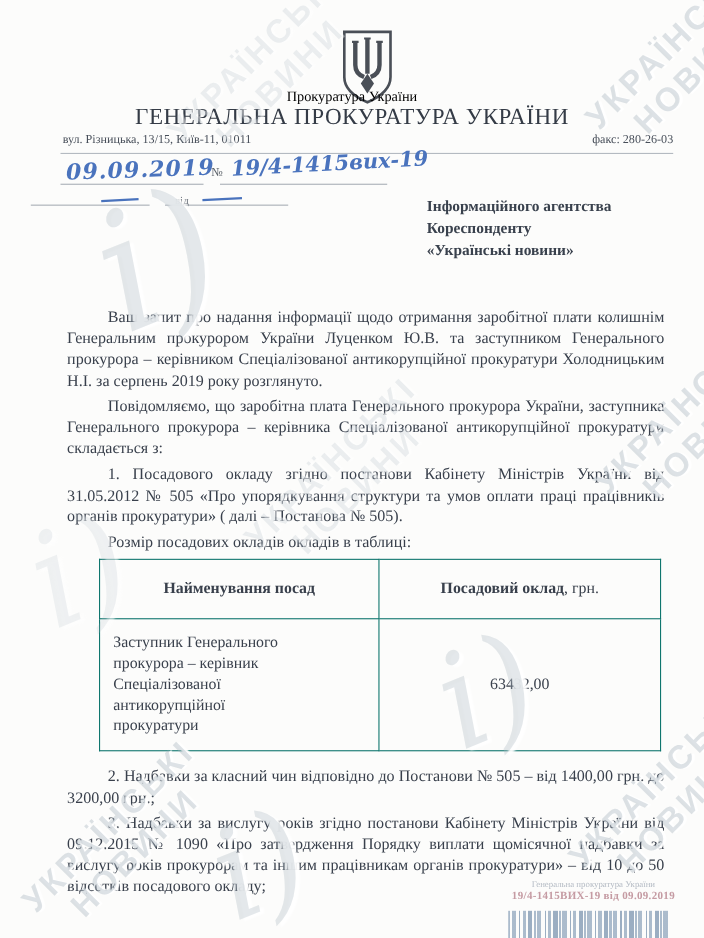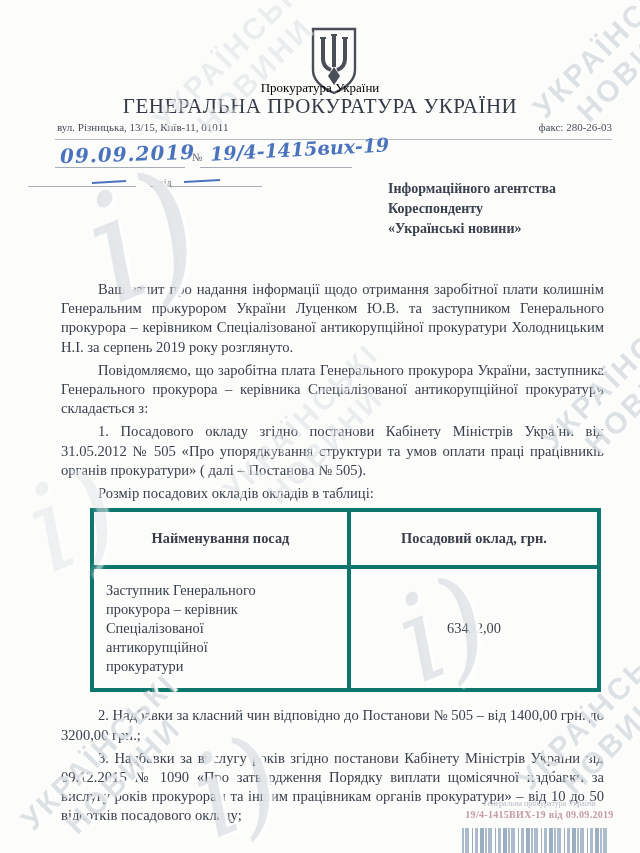--- a/index.html
+++ b/index.html
@@ -28,21 +28,21 @@
   .bdash{position:absolute;height:0;border-bottom:2px solid #4a73bd;transform:rotate(-3deg);}
   .d1{left:92px;top:181px;width:34px;}
   .d2{left:184px;top:180px;width:36px;}
   
   .addressee{position:absolute;left:388px;top:179px;font-weight:bold;font-size:14px;line-height:20px;color:#39414d;}
   
   .body{position:absolute;left:57px;top:276px;width:551px;font-size:14.6px;line-height:19.2px;text-align:justify;color:#39404c;}
   .body p{margin:4px;text-indent:37px;}
   .intro{margin-top:1px;}
   table.sal{border-collapse:collapse;margin:5px 0 14px 33px;width:511px;font-size:14.4px;}
-  table.sal td{border:4px solid #0f766e;vertical-align:middle;}
+  table.sal td{border:1px solid #0f766e;vertical-align:middle;}
   .th{text-align:center;font-weight:bold;padding:17px 8px;}
   .pos{padding:12px 10px 12px 12px;text-align:left;line-height:19px;}
   .sum{text-align:center;}
   
   .stamp{position:absolute;left:452px;top:799px;width:175px;text-align:center;}
   .stamp .s1{font-size:8px;color:#b4bbc4;line-height:10px;}
   .stamp .s2{font-size:10px;font-weight:bold;color:#c59ba3;line-height:11px;letter-spacing:.3px;}
   .barcode{position:absolute;left:462px;top:828px;width:148px;height:25px;opacity:.85;
     background:repeating-linear-gradient(90deg,
       #9db0c4 0 2px,transparent 2px 3px,#9db0c4 3px 7px,transparent 7px 10px,
@@ -106,21 +106,21 @@
     <p>Ваш запит про надання інформації щодо отримання заробітної плати колишнім Генеральним прокурором України Луценком Ю.В. та заступником Генерального прокурора – керівником Спеціалізованої антикорупційної прокуратури Холодницьким Н.І. за серпень 2019 року розглянуто.</p>
     <p>Повідомляємо, що заробітна плата Генерального прокурора України, заступника Генерального прокурора – керівника Спеціалізованої антикорупційної прокуратури складається з:</p>
     <p>1. Посадового окладу згідно постанови Кабінету Міністрів України від 31.05.2012 № 505 «Про упорядкування структури та умов оплати праці працівників органів прокуратури» ( далі – Постанова № 505).</p>
     <p class="intro">Розмір посадових окладів окладів в таблиці:</p>
 
     <table class="sal">
       <tbody>
         <tr>
           <td class="th" style="width:237px;">Найменування посад</td>
           <td class="th">
-            <span>Посадовий оклад</span><span style="font-weight:bold;">, грн.</span>
+            <span>Посадовий оклад</span><span style="font-weight:normal;">, грн.</span>
           </td>
         </tr>
         <tr>
           <td class="pos" style="padding-right:60px;">Заступник Генерального прокурора – керівник Спеціалізованої антикорупційної прокуратури</td>
           <td class="sum">63432,00</td>
         </tr>
       </tbody>
     </table>
 
     <p>2. Надбавки за класний чин відповідно до Постанови № 505 – від 1400,00 грн. до 3200,00 грн.;</p>

